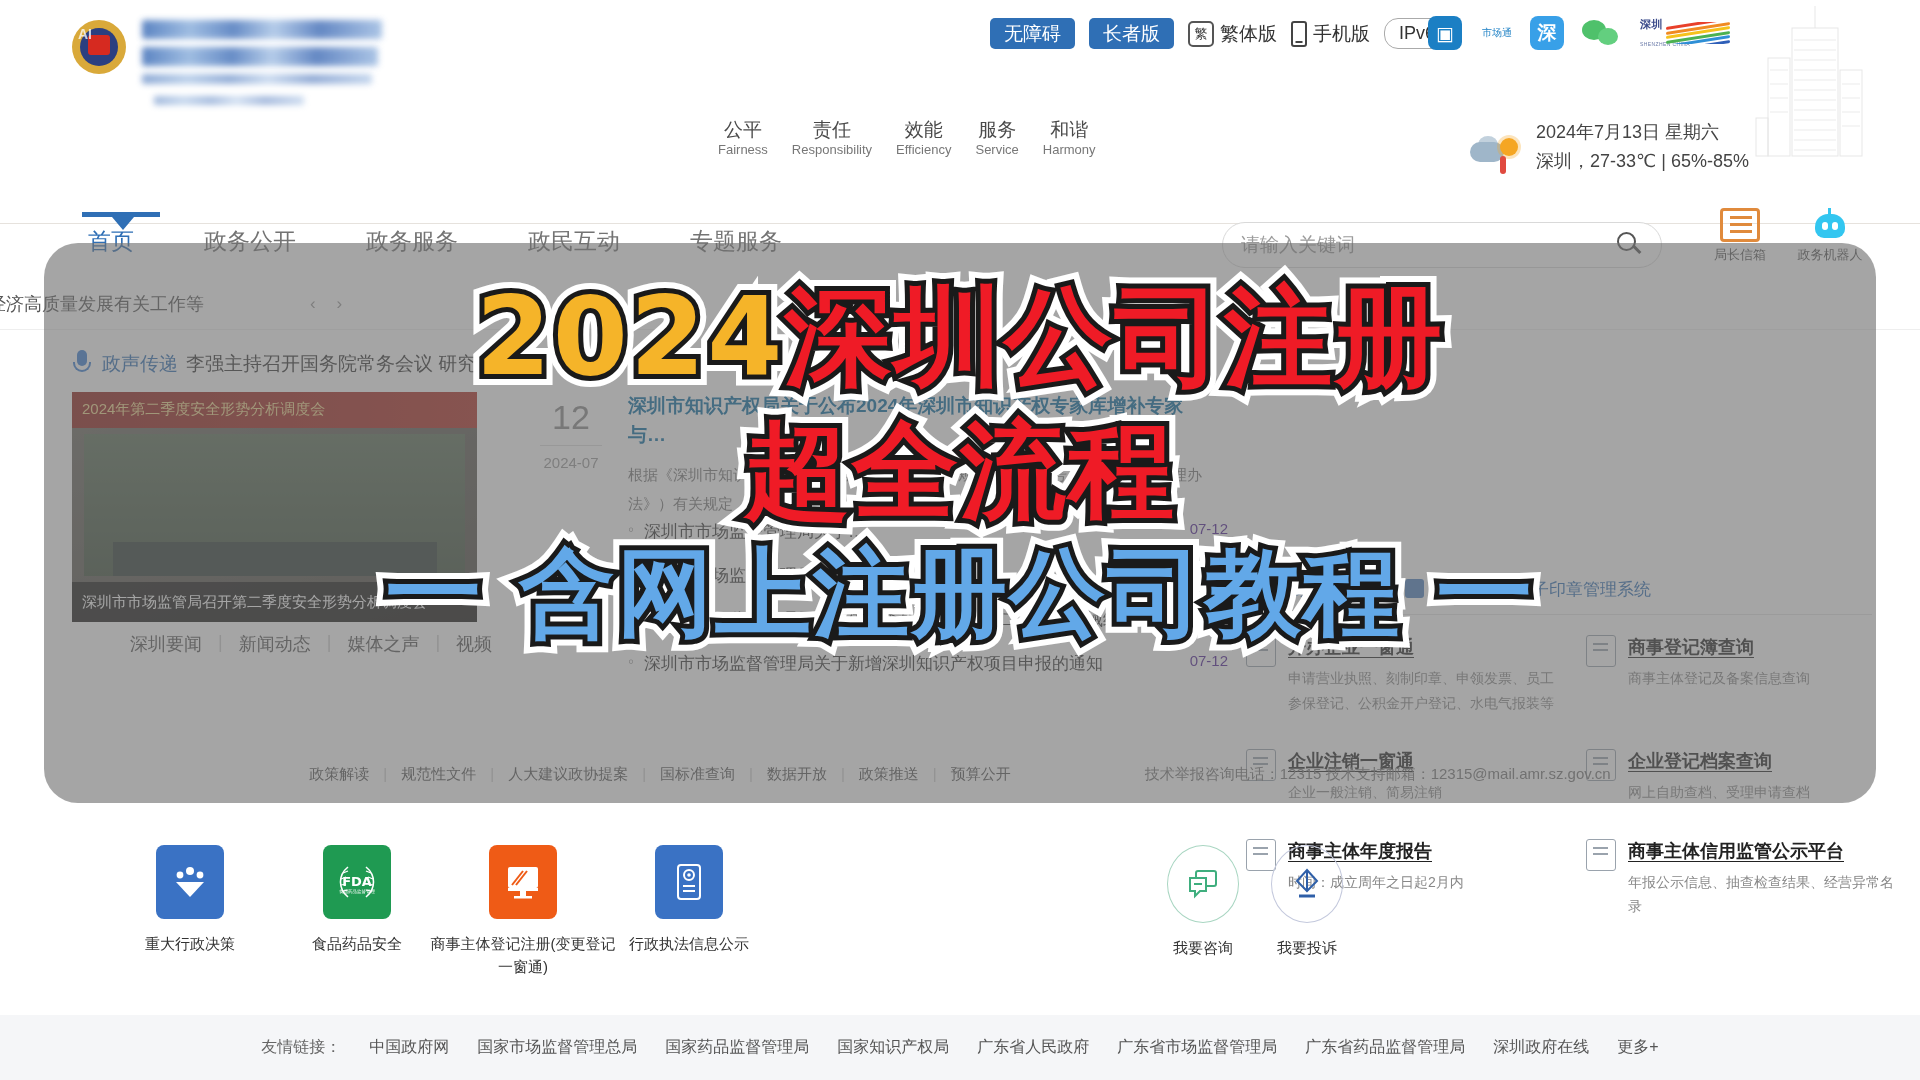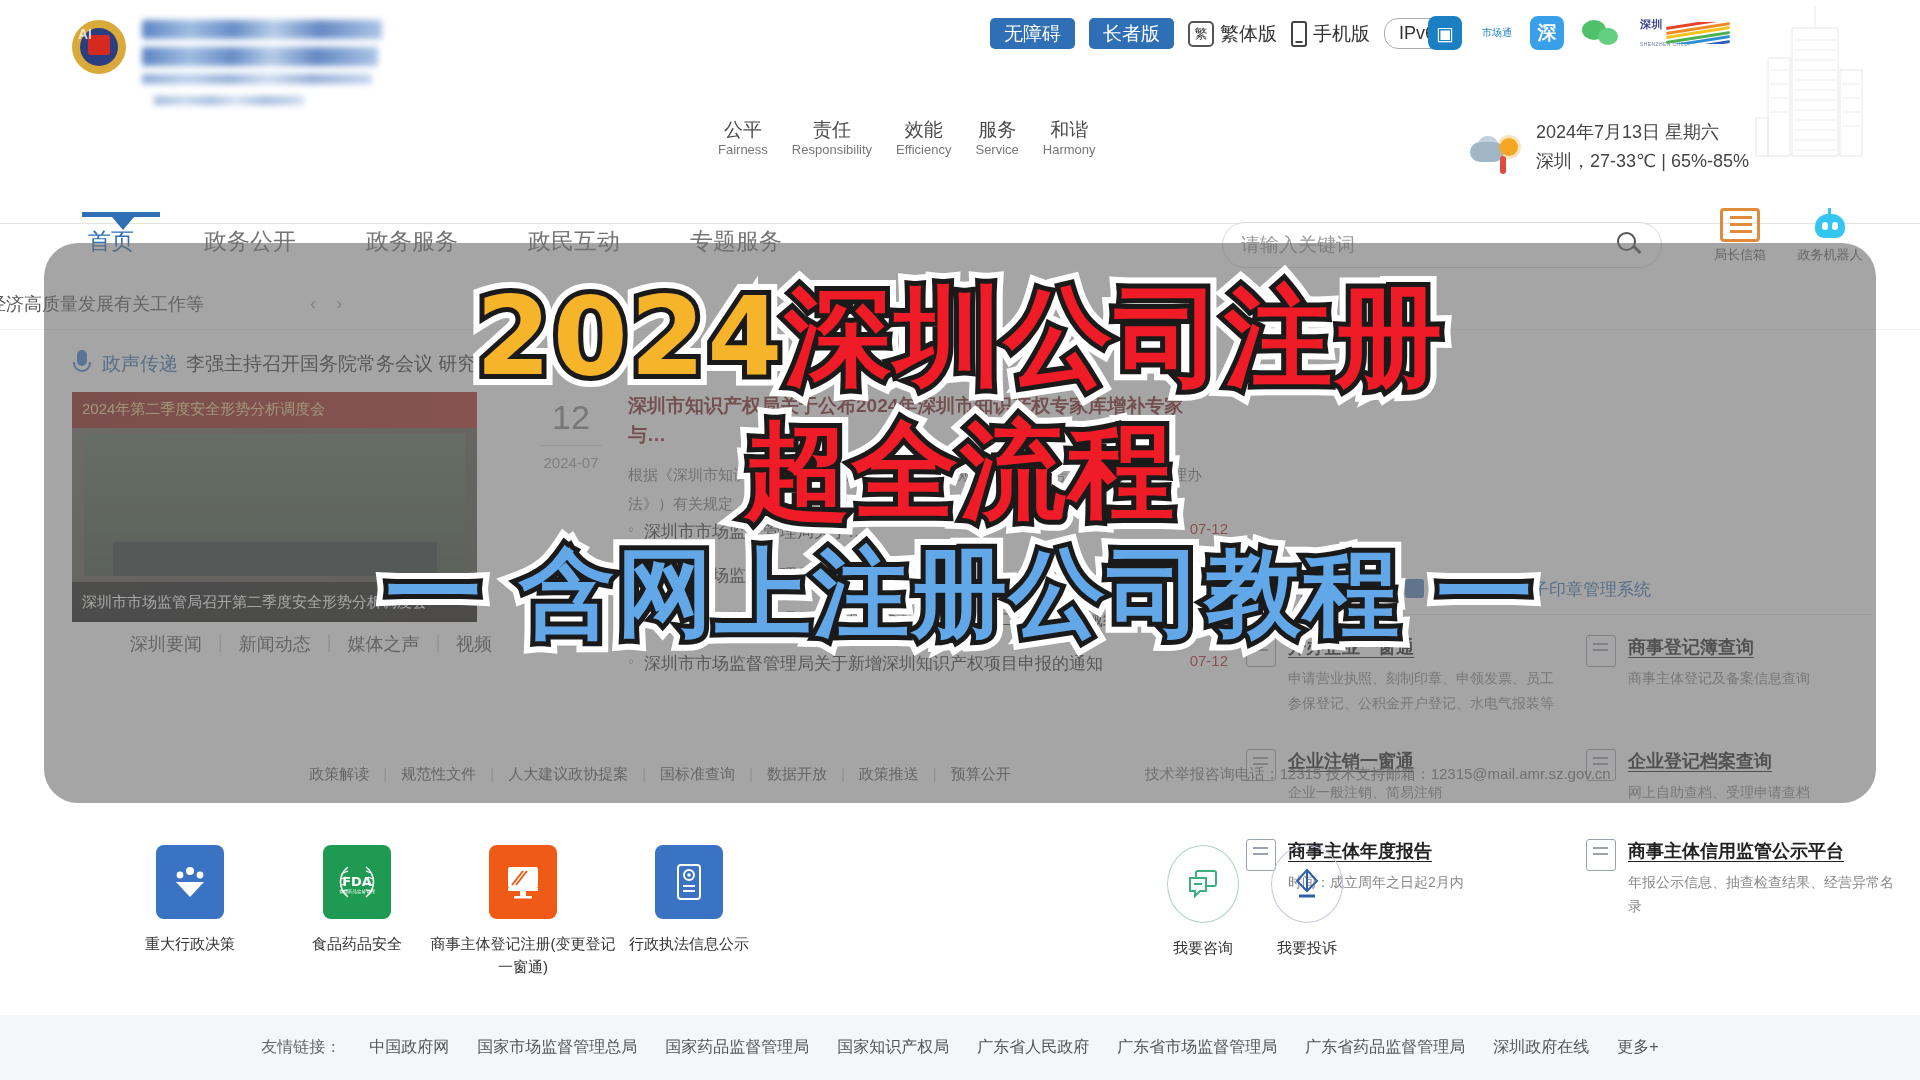--- a/index.html
+++ b/index.html
@@ -175,27 +175,27 @@
     position:absolute; left:0; bottom:0; width:100%; height:40px;
     background:rgba(0,0,0,.72); color:#fff; font-size:15px; padding:11px 0 0 10px;
   }
 
   .date-col { position:absolute; left:528px; top:118px; width:86px; text-align:center; }
   .date-col .d { font-size:34px; color:#888; }
   .date-col .rule { width:62px; height:1px; background:#ddd; margin:8px auto; }
   .date-col .m { font-size:15px; color:#999; }
 
   .news-main { position:absolute; left:628px; top:112px; width:580px; }
-  .news-main .title { font-size:19px; color:#7f1d1d; font-weight:bold; line-height:1.5; }
+  .news-main .title { font-size:19px; color:#0369a1; font-weight:bold; line-height:1.5; }
   .news-main .desc  { font-size:15px; color:#777; line-height:1.9; margin-top:12px; }
 
   .news-list { position:absolute; left:628px; top:240px; width:600px; }
   .news-list .row { font-size:17px; color:#333; margin-bottom:21px; position:relative; padding-left:16px; white-space:nowrap; overflow:hidden;}
   .news-list .row::before{content:"◦"; position:absolute; left:0; color:#999;}
-  .news-list .row .dt { position:absolute; right:0; color:#b91c1c; font-size:15px;}
+  .news-list .row .dt { position:absolute; right:0; color:#4c1d95; font-size:15px;}
 
   .news-tabs { position:absolute; left:130px; top:352px; display:flex; gap:16px; font-size:18px; color:#555; }
   .news-tabs .sep { color:#ccc; }
 
   
   .rc-top { position:absolute; left:1252px; top:298px; display:flex; gap:26px; align-items:center; font-size:17px; color:#2f6fb5;}
   .rc-top .ic { display:inline-block; width:19px;height:19px; background:#4a7fc1; border-radius:3px; margin-right:6px; vertical-align:-3px;}
   .rc-divider { position:absolute; left:1252px; top:334px; width:620px; height:1px; background:#e4e4e4;}
 
   .svc-grid { position:absolute; left:1246px; top:355px; width:660px;

